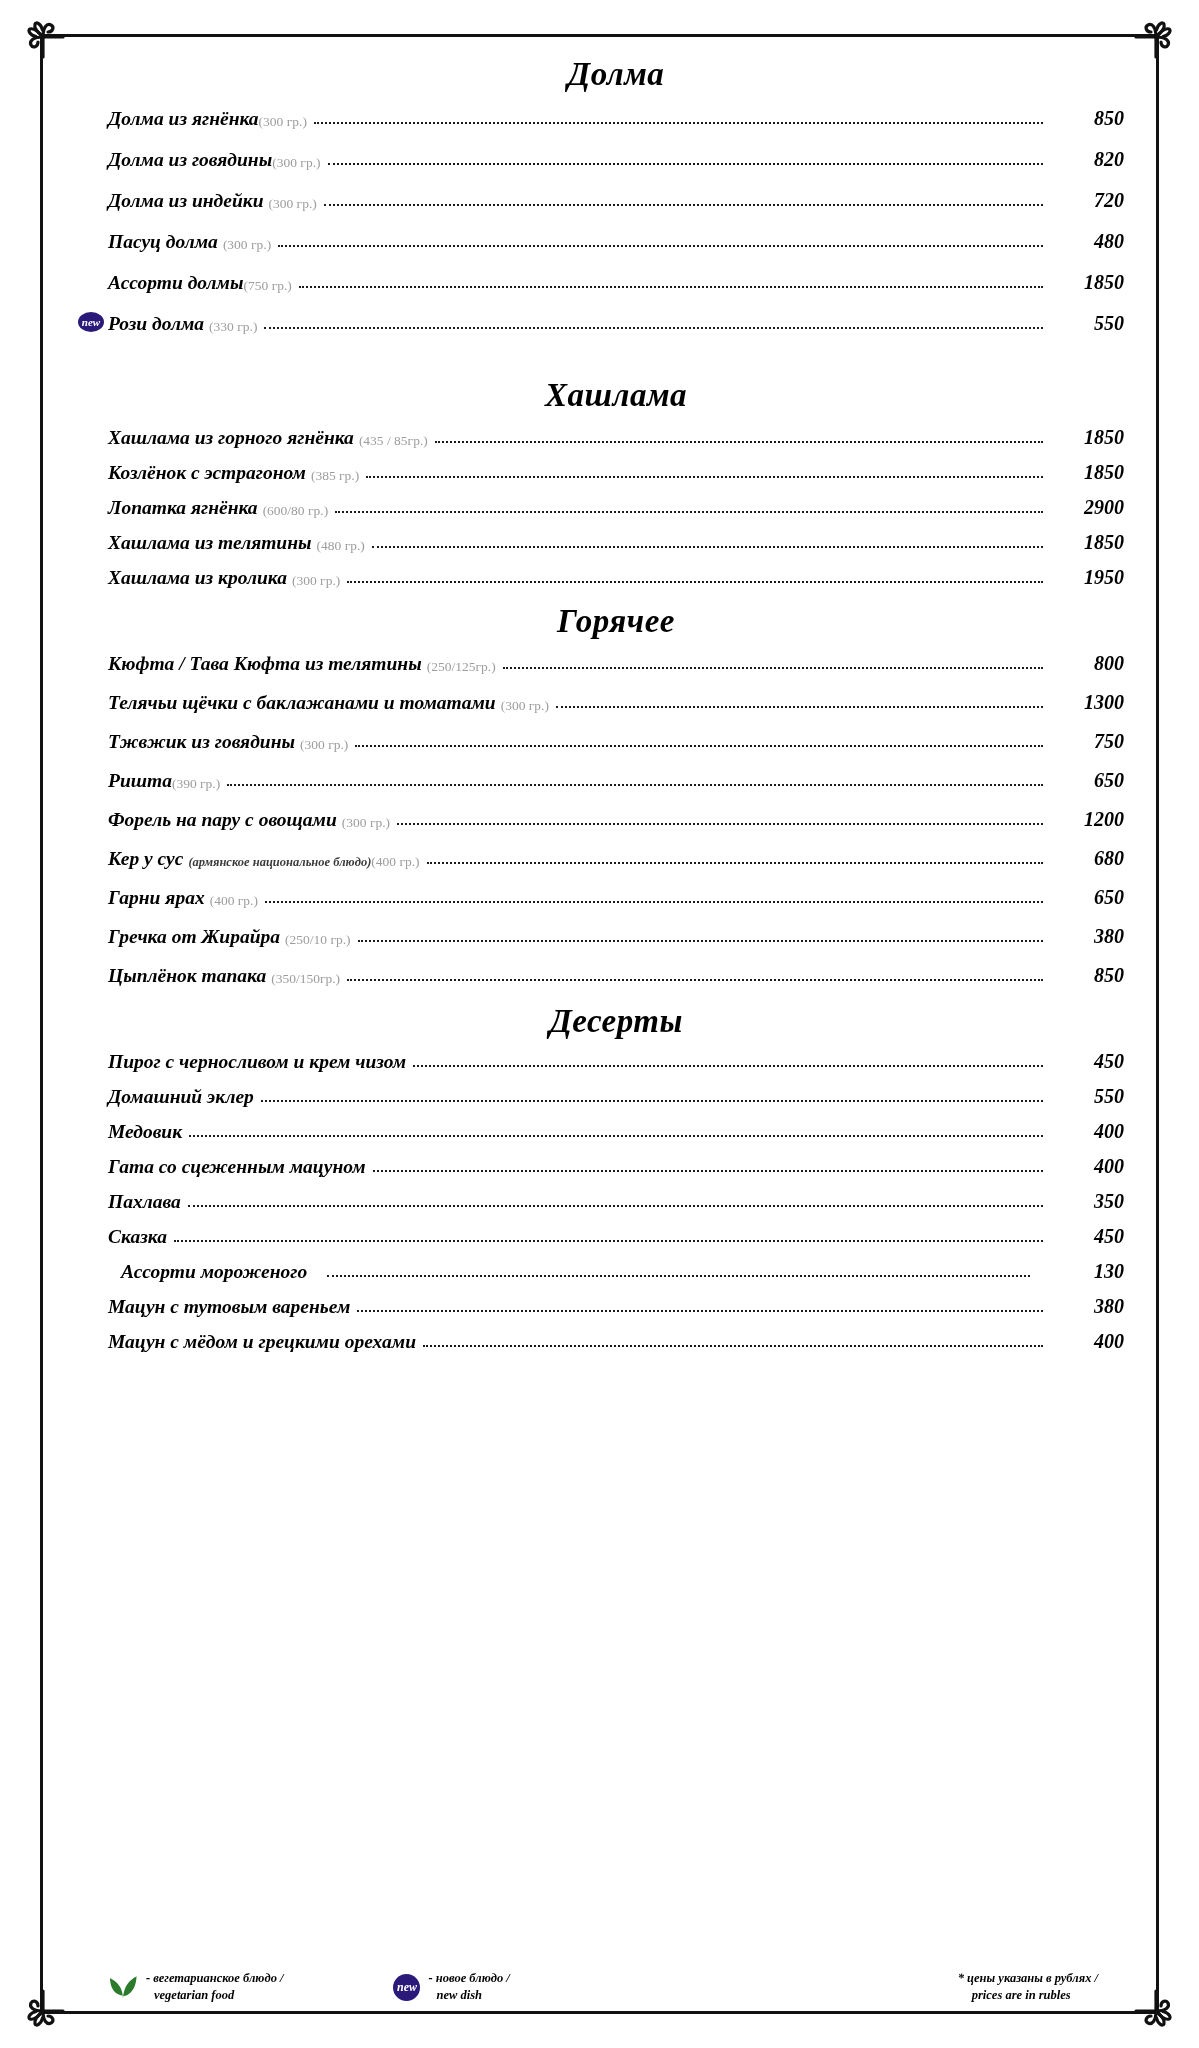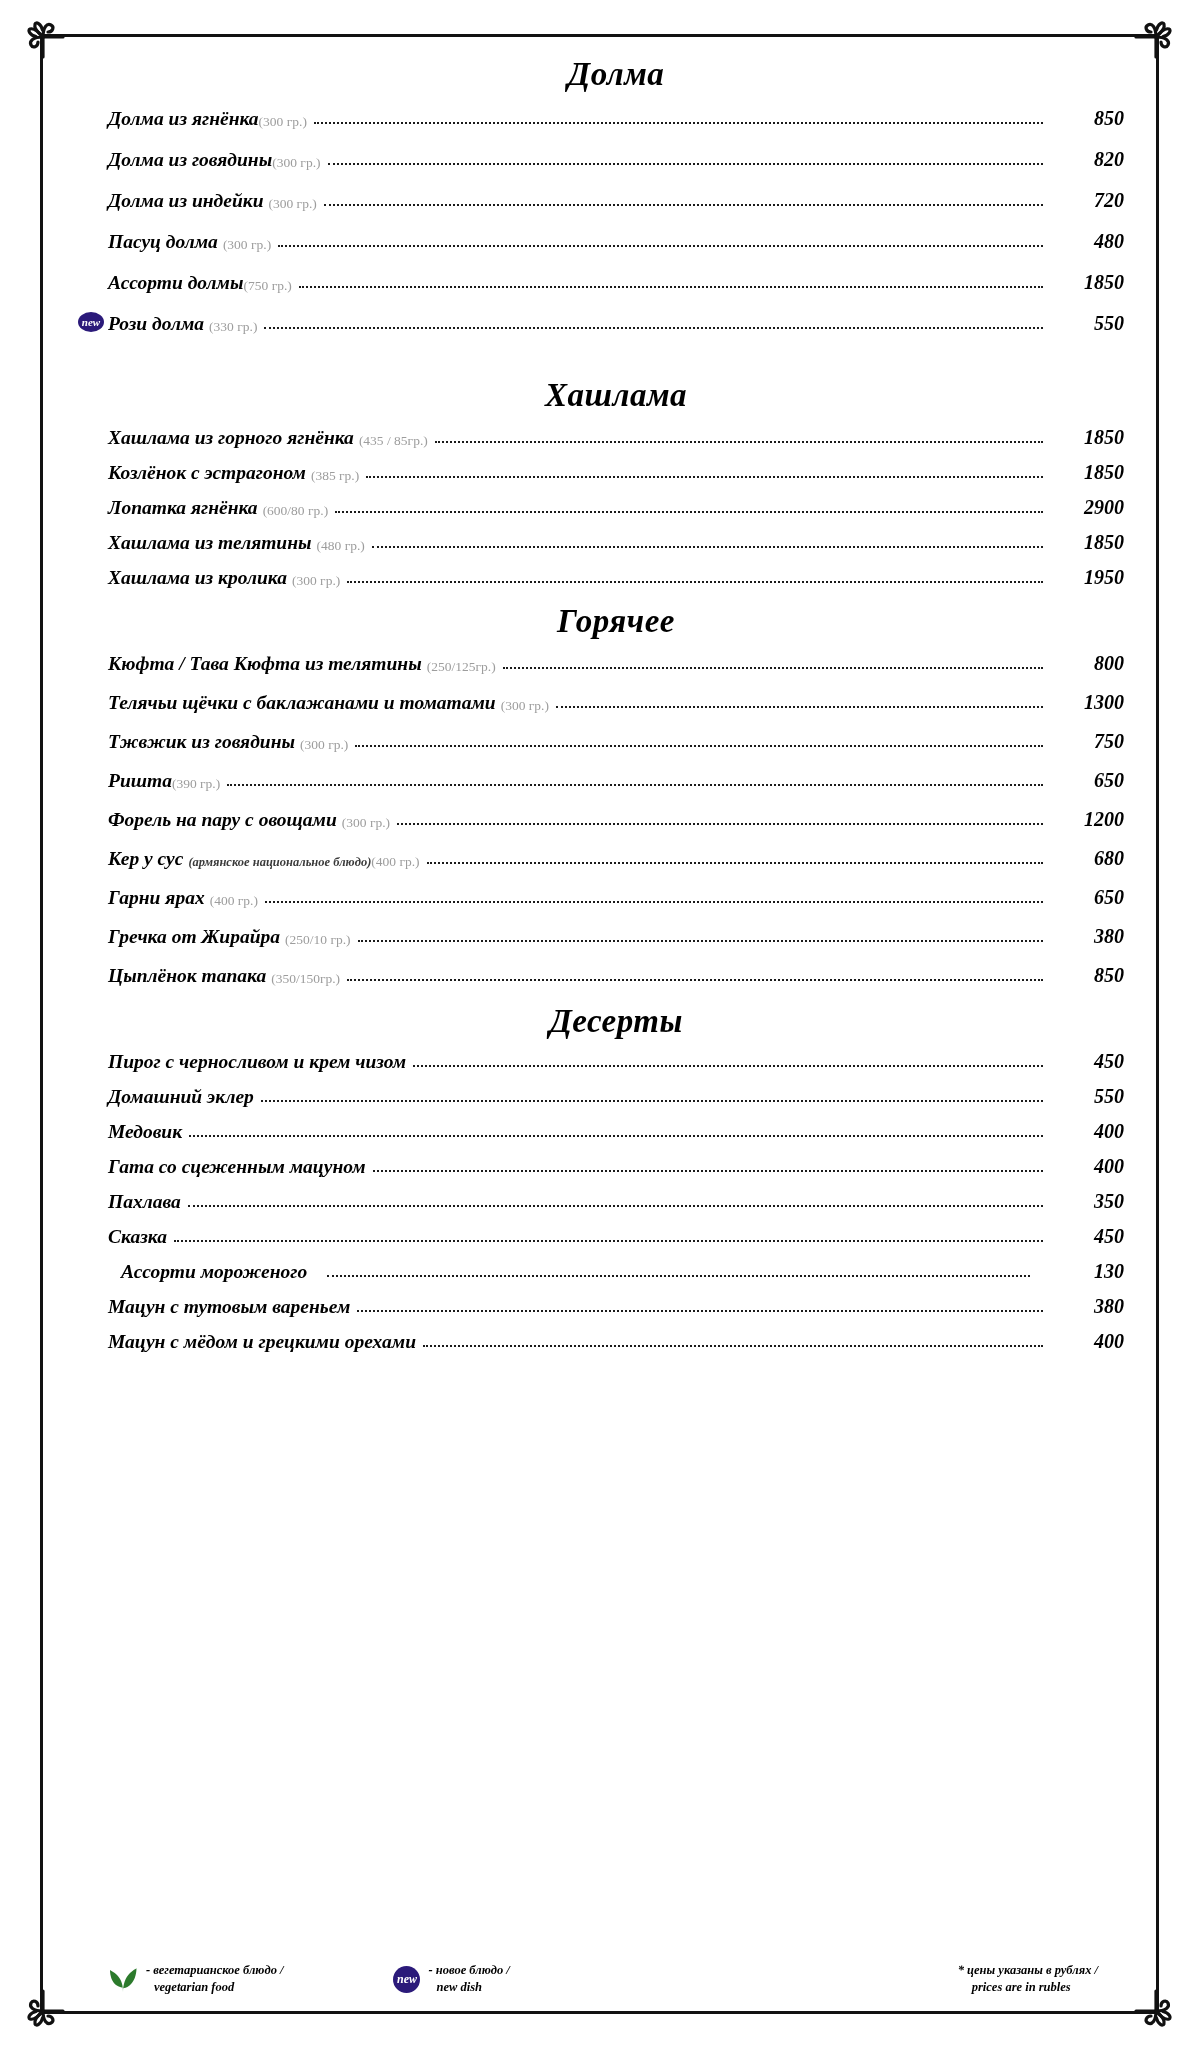--- a/index.html
+++ b/index.html
@@ -125,21 +125,21 @@
     width: 74px;
     min-width: 74px;
     white-space: nowrap;
     font-family: "Liberation Serif", "DejaVu Serif", serif;
   }
 
   
   .footer {
     position: absolute;
     left: 78px;
-    bottom: 52px;
+    bottom: 44px;
     width: 1046px;
     display: flex;
     align-items: center;
     justify-content: space-between;
   }
   .legend-item {
     display: flex;
     align-items: center;
   }
   .legend-veg { margin-left: 30px; }

